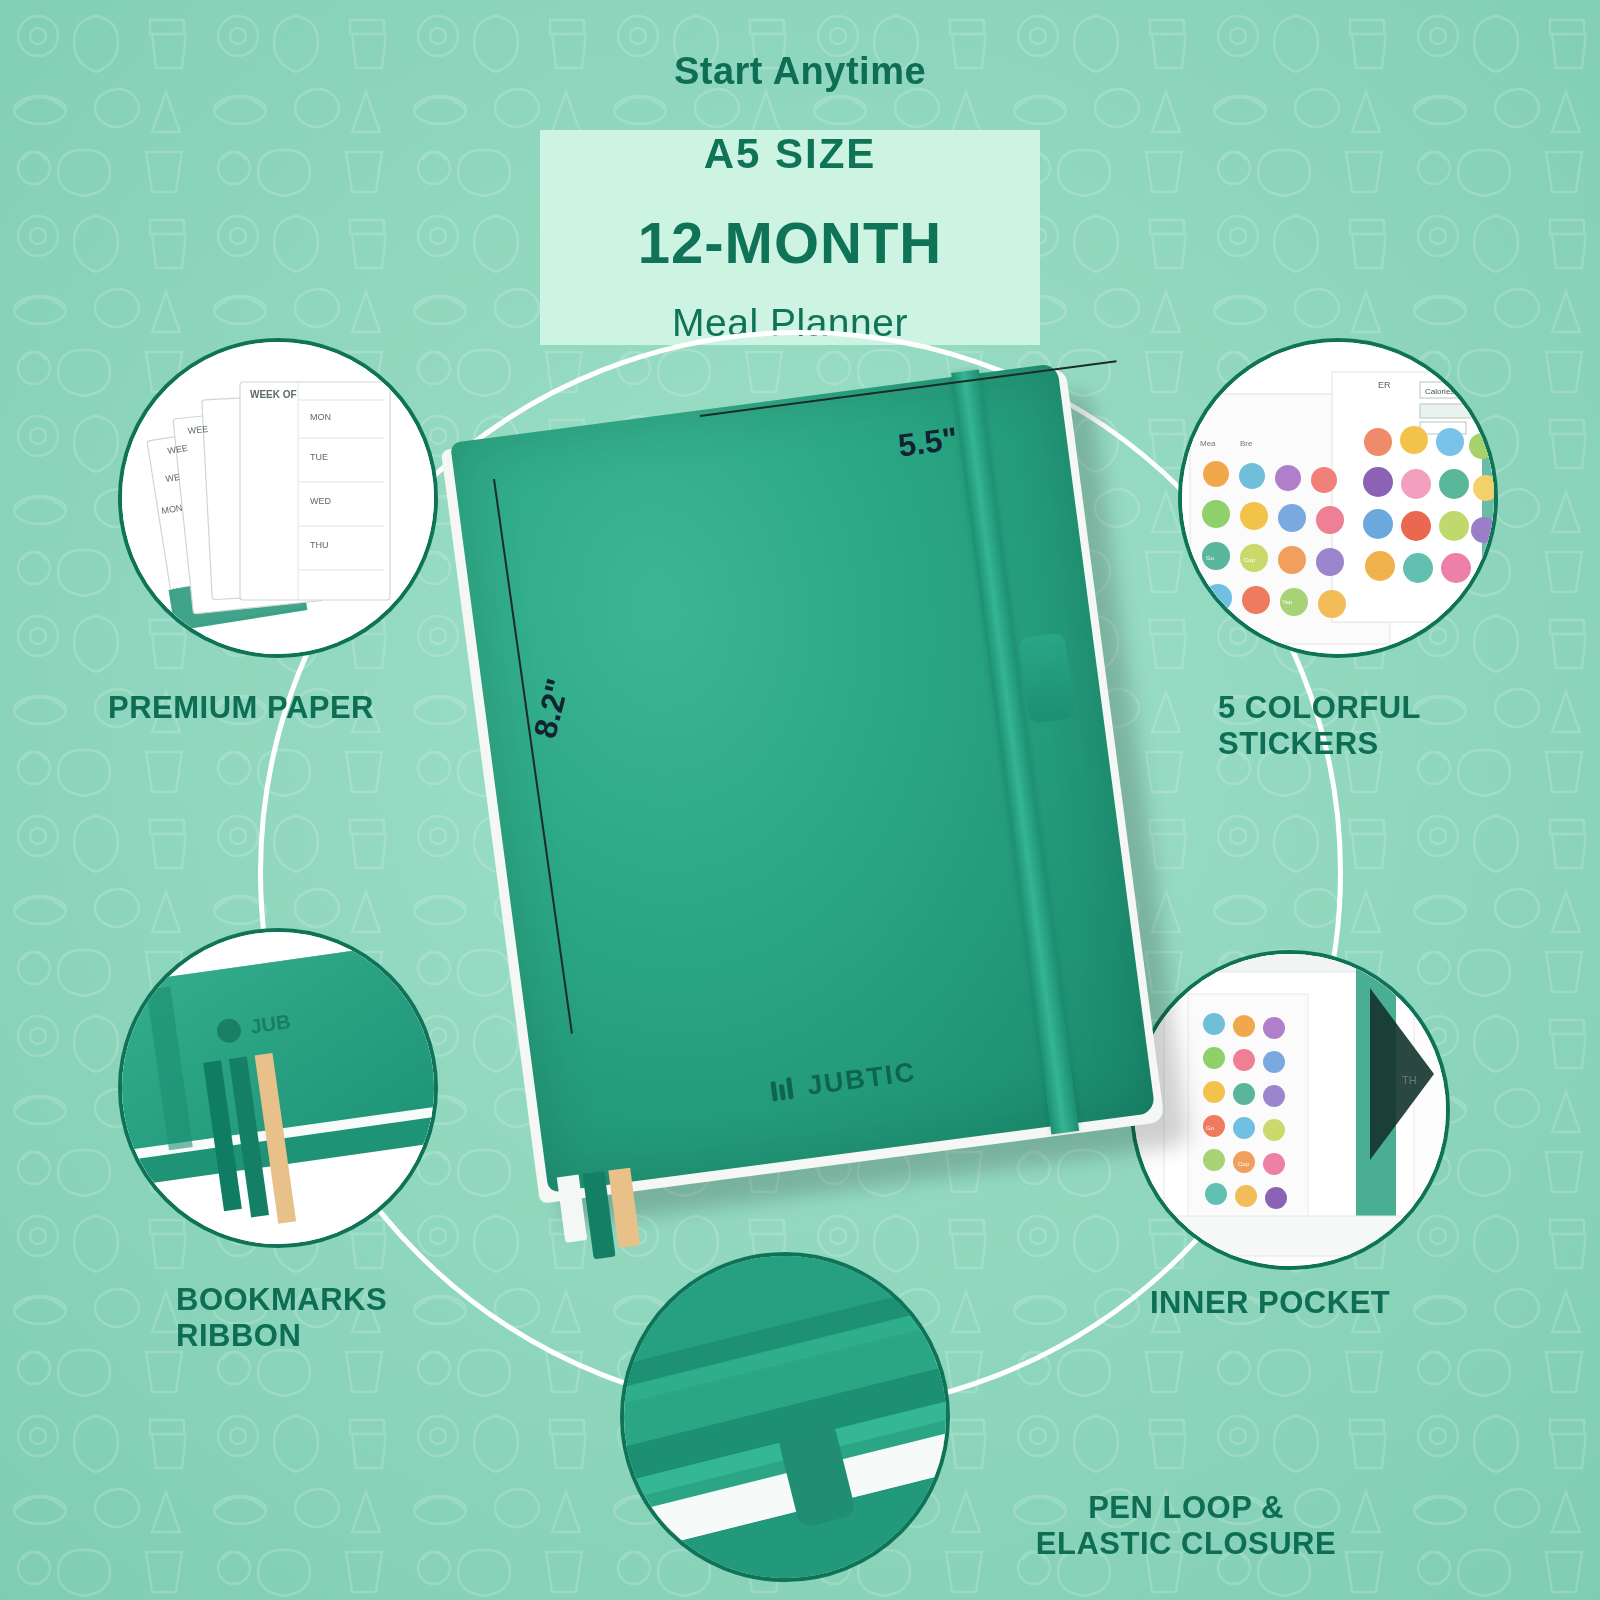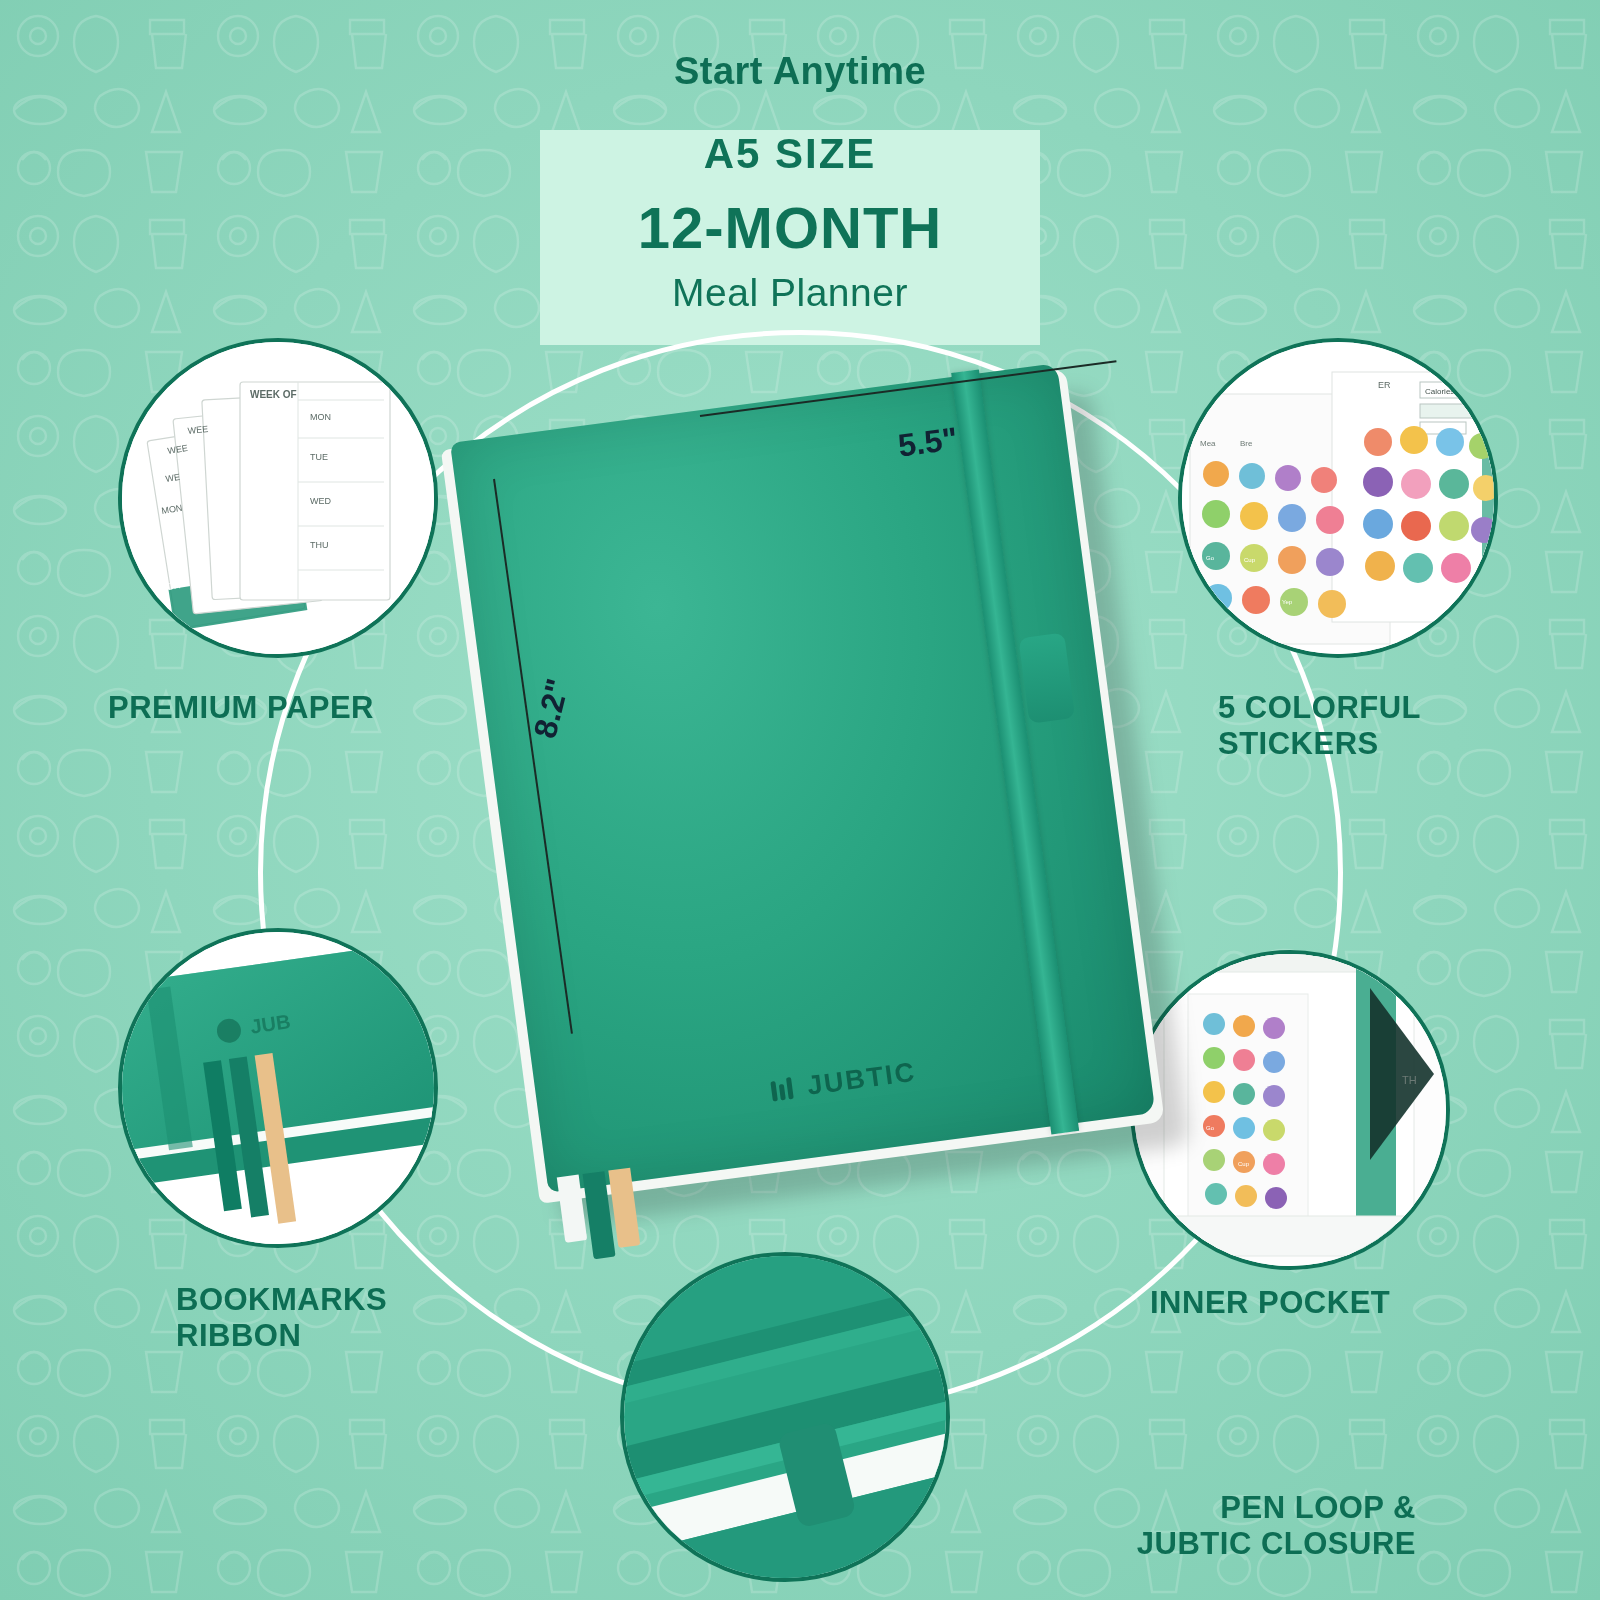--- a/index.html
+++ b/index.html
@@ -31,21 +31,21 @@
     font-weight: bold;
     color: #0d6e54;
     letter-spacing: 0.5px;
   }
   .badge {
     position: absolute;
     left: 540px; top: 130px;
     width: 500px; height: 215px;
     background: #cdf3e3;
     display: flex; flex-direction: column;
-    align-items: center; justify-content: flex-start;
+    align-items: center; justify-content: space-between;
     color: #0f7358;
   }
   .badge .l1 { font-size: 42px; font-weight: bold; letter-spacing: 2px; }
   .badge .l2 { font-size: 58px; font-weight: bold; letter-spacing: 1px; margin-top: 16px; }
   .badge .l3 { font-size: 39px; font-weight: normal; margin-top: 10px; letter-spacing: 0.5px; }
 
   
   .ring {
     position: absolute;
     left: 258px; top: 330px;
@@ -385,23 +385,23 @@
           <rect x="-60" y="92" width="450" height="16" fill="#2fae8c"></rect>
           <rect x="-60" y="150" width="450" height="34" fill="#1d8f72"></rect>
           <rect x="-60" y="184" width="450" height="18" fill="#35b694"></rect>
           <rect x="-60" y="215" width="450" height="40" fill="#f6faf8"></rect>
           <rect x="-60" y="255" width="450" height="120" fill="#23997c"></rect>
           <rect x="150" y="176" width="58" height="96" rx="12" fill="#208e73"></rect>
         </g>
       </svg>
     </div>
   </div>
-  <div class="caption" style="left:956px; top:1490px; width:460px; text-align:right;">
+  <div class="caption" style="left:956px; top:1490px; width:460px; text-align:center;">
     <div>PEN LOOP &amp;</div>
-    <div>JUBTIC CLOSURE</div>
+    <div>ELASTIC CLOSURE</div>
   </div>
 
   <div class="notebook">
     <div class="nb-shadow"></div>
     <div class="nb-pages"></div>
     <div class="nb-cover"></div>
     <div class="nb-spine"></div>
     <div class="nb-elastic"></div>
     <div class="nb-penloop"></div>
     <div class="nb-logo">

